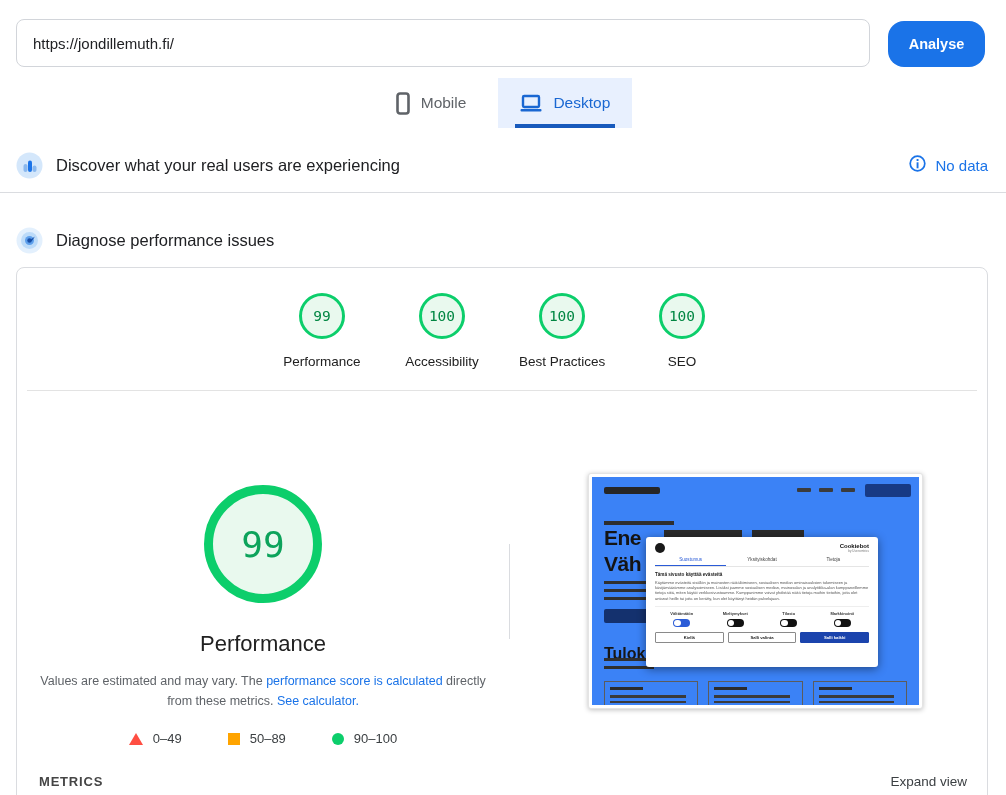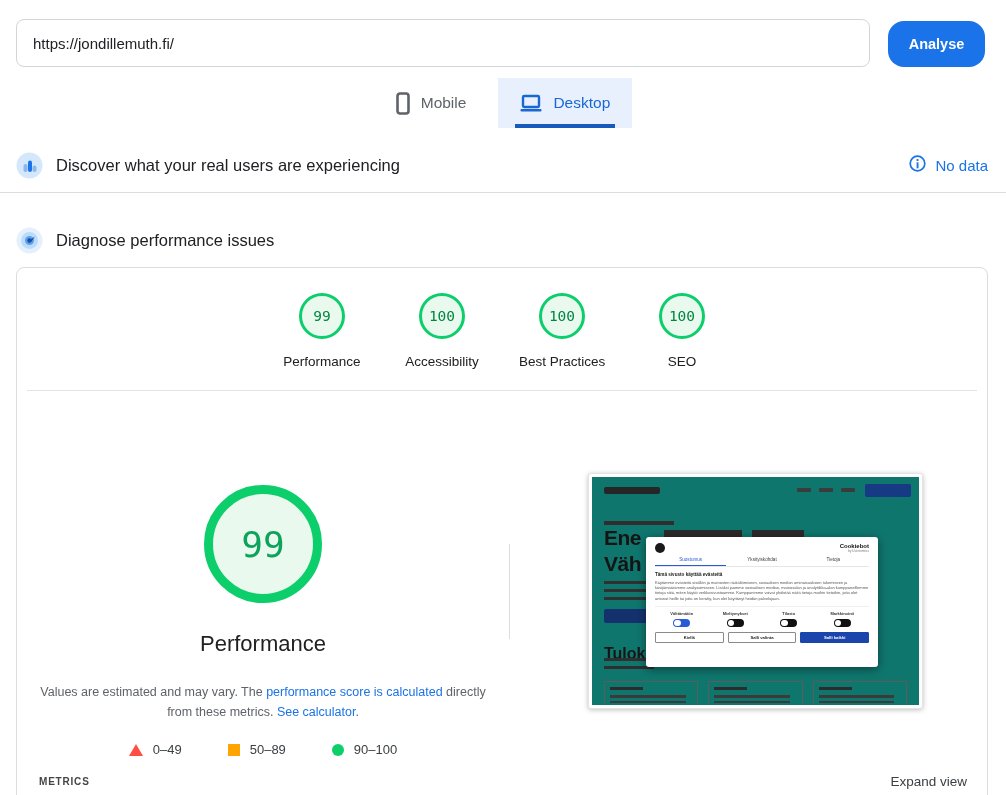--- a/index.html
+++ b/index.html
@@ -54,40 +54,40 @@
   .gauge-label { margin-top:15px; font-size:13.5px; color:#212121; white-space:nowrap; }
   .card-divider { margin:21px 10px 0; border-top:1px solid #e3e3e3; }
   .main { position:relative; height:400px; }
   .left-col { position:absolute; left:0; top:0; width:492px; }
   .big-gauge {
     width:118px; height:118px; margin:94px auto 0; border:9px solid #0cce6b; border-radius:50%;
     background:#e9f9ee; display:flex; align-items:center; justify-content:center;
     font-family:"DejaVu Sans Mono", monospace; font-size:36px; color:#0da35b;
   }
   .big-gauge-label { margin-top:28px; text-align:center; font-size:22px; color:#212121; }
-  .disclaimer { margin:25px auto 0; width:462px; text-align:center;
+  .disclaimer { margin:14px auto 0; width:462px; text-align:center;
                 font-size:12.5px; line-height:1.6; color:#5f6368; }
   .disclaimer a { color:#1a73e8; text-decoration:none; cursor:pointer; }
   .legend { margin-top:20px; display:flex; justify-content:center; gap:46px;
             font-size:13px; color:#3c4043; }
   .legend-item { display:flex; align-items:center; gap:10px; }
   .lg-triangle { width:0; height:0; border-left:7px solid transparent;
                  border-right:7px solid transparent; border-bottom:12px solid #ff4e42; }
   .lg-square { width:12px; height:12px; background:#ffa400; }
   .lg-circle { width:12px; height:12px; border-radius:50%; background:#0cce6b; }
   .v-divider { position:absolute; left:492px; top:153px; height:95px; border-left:1px solid #dadce0; }
   .metrics-row { position:absolute; left:22px; right:20px; top:500px; height:26px;
                  display:flex; align-items:center; justify-content:space-between; }
-  .metrics-heading { font-size:10px; letter-spacing:0.8px; color:#454545; font-weight:600; }
+  .metrics-heading { font-size:13px; letter-spacing:0.8px; color:#454545; font-weight:600; }
   .expand-view { font-size:13.5px; color:#3c4043; cursor:pointer; }
   
   .thumb { position:absolute; left:571px; top:82px; width:335px; height:236px;
            background:#fff; border:1px solid #e4e4e4; border-radius:3px; padding:3px;
            box-shadow:0 1px 5px rgba(0,0,0,.25); cursor:pointer; }
-  .site { position:relative; width:100%; height:100%; background:#0f766e; overflow:hidden; }
+  .site { position:relative; width:100%; height:100%; background:#3b82f6; overflow:hidden; }
   .site-logo { position:absolute; left:12px; top:10px; width:56px; height:7px; background:#262626; border-radius:2px; }
   .nav-bar { position:absolute; top:11px; height:4px; background:#3b3b3b; border-radius:1px; }
   .site-cta-top { position:absolute; right:8px; top:7px; width:46px; height:13px; background:#173a85; border-radius:2px; }
   .breadcrumb-bar { position:absolute; left:12px; top:44px; width:70px; height:4px; background:#2e2e2e; }
   .site-h1 { position:absolute; left:12px; font-size:21px; font-weight:700; color:#141414; letter-spacing:-0.5px; }
   .h1-line1 { top:49px; } .h1-line2 { top:75px; }
   .h1-bar { position:absolute; height:9px; background:#2a2a2a; top:53px; }
   .para-bar { position:absolute; left:12px; width:42px; height:3px; background:#303030; }
   .site-cta { position:absolute; left:12px; top:132px; width:44px; height:14px; background:#14316e; border-radius:2px; }
   .tuloksi { position:absolute; left:12px; top:168px; font-size:16px; font-weight:700; color:#161616; }

